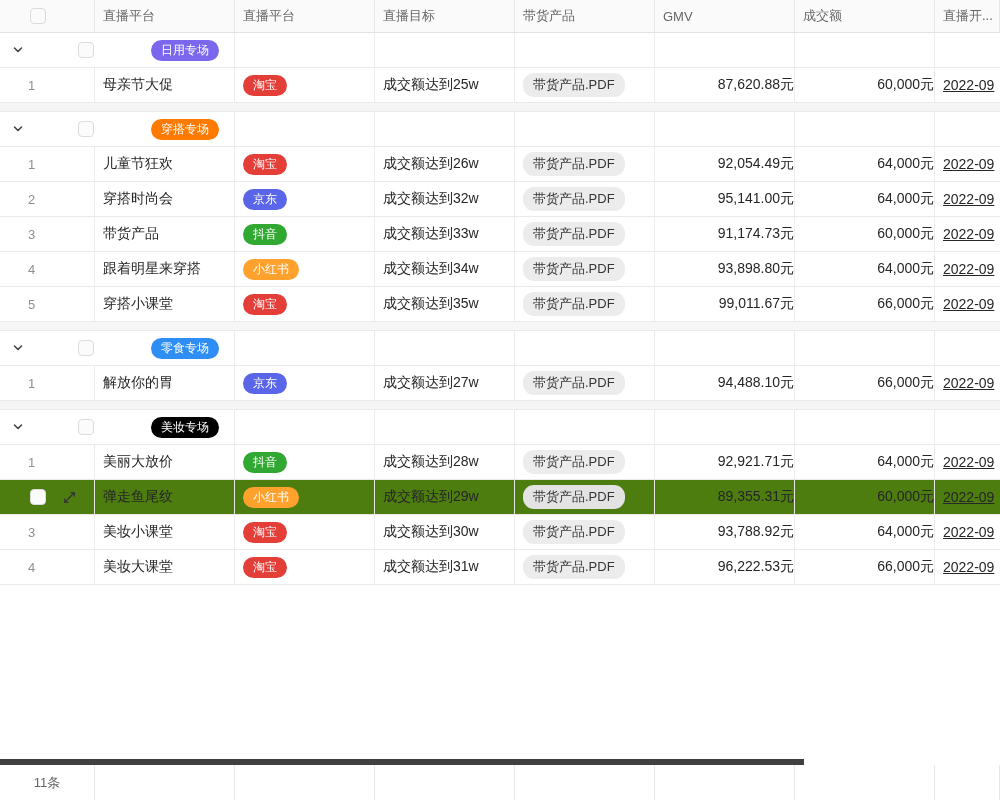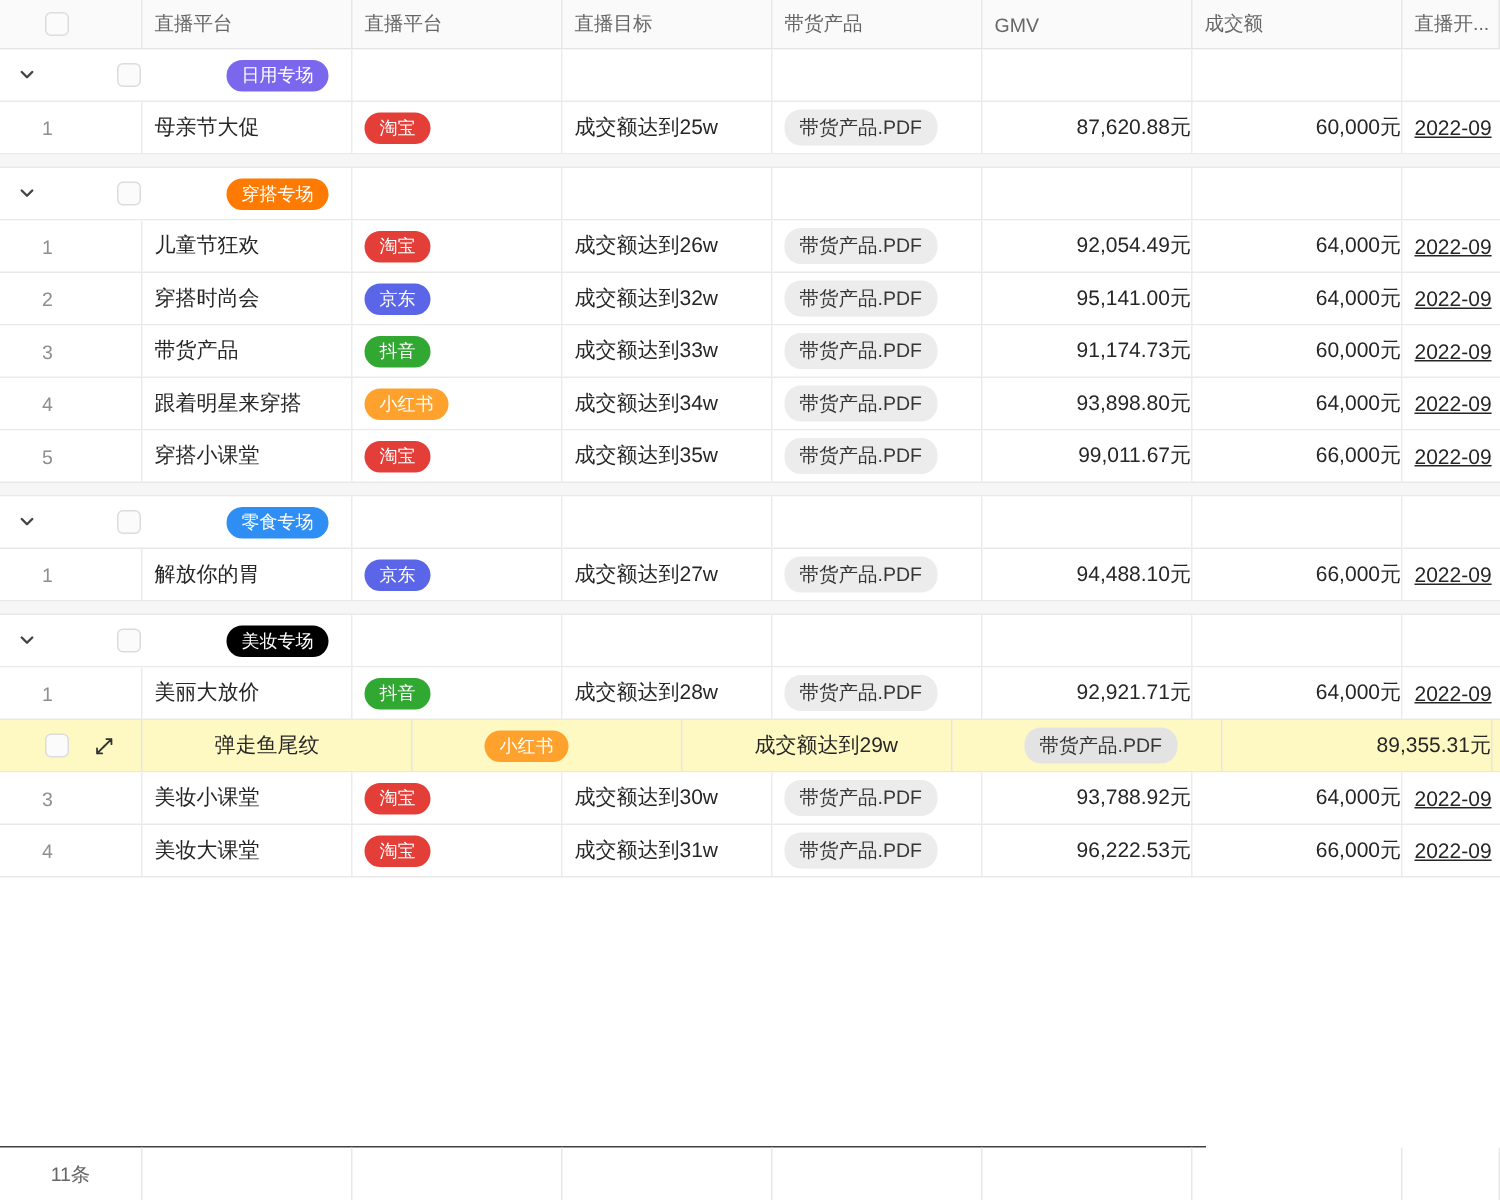--- a/index.html
+++ b/index.html
@@ -29,25 +29,25 @@
   .chip{display:inline-flex;align-items:center;height:24px;padding:0 10px;
         border-radius:11px;background:#ececec;color:#363636;font-size:13px;flex:none;}
   .checkbox{width:16px;height:16px;border:1px solid #dcdcdc;border-radius:4px;
             background:#fbfbfb;flex:none;display:inline-block;box-sizing:border-box;}
   .icon-btn{display:inline-flex;align-items:center;justify-content:center;flex:none;cursor:pointer;}
   .group-cell .checkbox{margin-left:8px;}
   .group-cell .badge{margin-left:11px;}
   .hover-cell{padding-left:30px;}
   .hover-cell .icon-btn{margin-left:16px;}
   .spacer{height:9px;background:#f6f6f6;border-bottom:1px solid #e9e9e9;box-sizing:border-box;}
-  .hovered{background:#fef9c3;gap:40px;}
+  .hovered{background:#4d7c0f;}
   .hovered .cell{border-right-color:#e6e6e6;}
   .hovered .chip{background:#e3e3e3;}
   .footer{position:absolute;left:0;bottom:0;width:804px;height:35px;background:#fff;
-          border-top:1px solid #404040;display:flex;box-sizing:content-box;}
+          border-top:6px solid #404040;display:flex;box-sizing:content-box;}
   .footer .cell{border-right:1px solid #e7e7e7;color:#666;font-size:13px;}
   .footer .c0{justify-content:center;padding:0;}
 </style>
 </head>
 <body>
 
 <div class="grid">
   <div class="row header-row">
     <div class="cell c0 hcheck">
       <span class="checkbox"></span>

